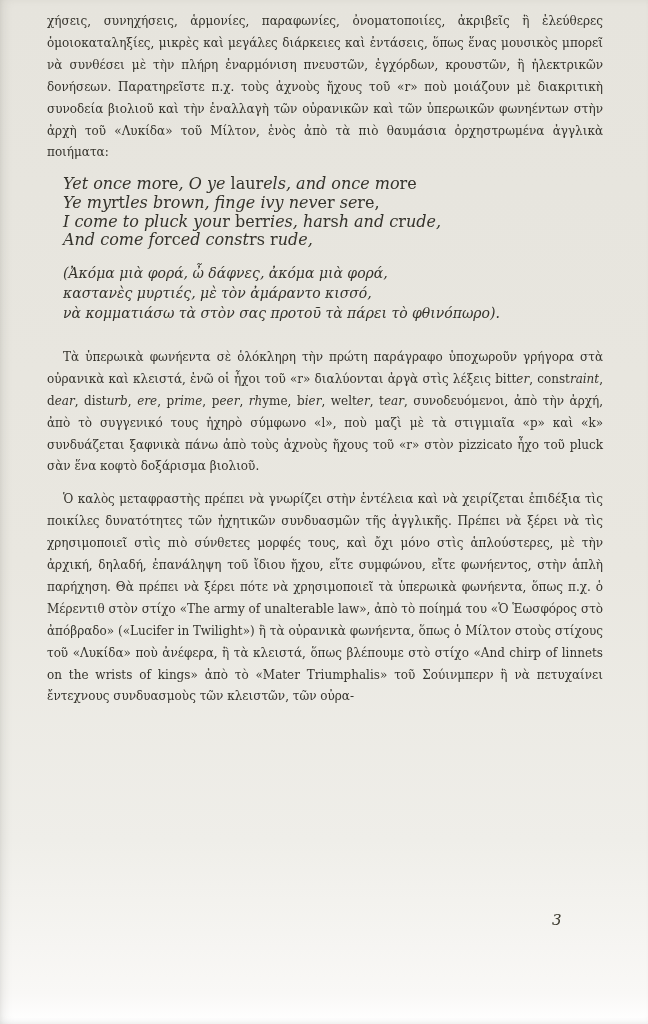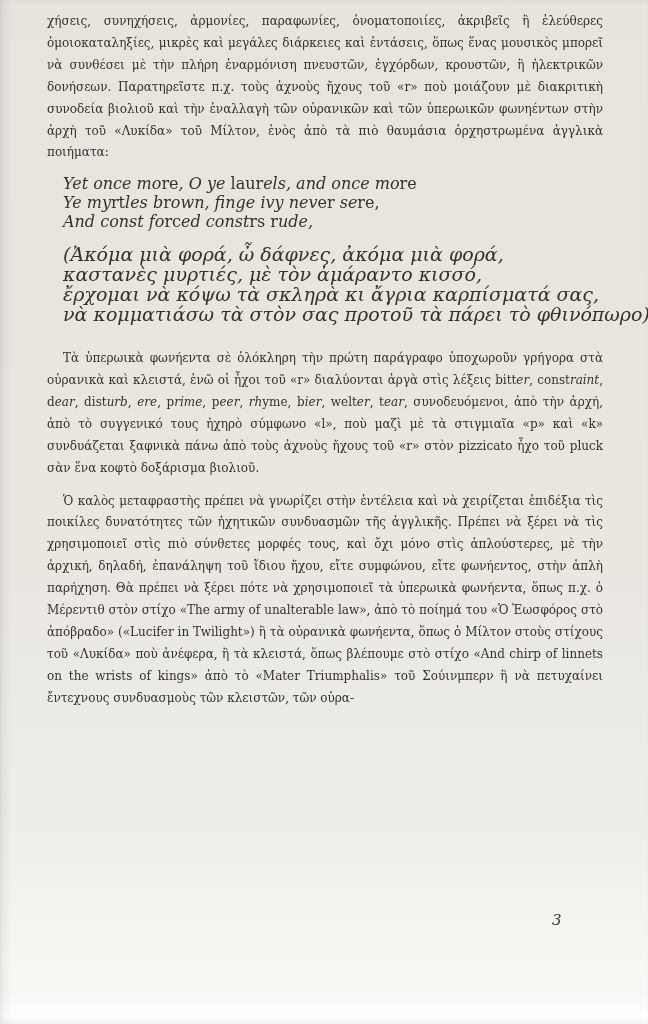--- a/index.html
+++ b/index.html
@@ -30,21 +30,21 @@
   }
   p.body-par.indent{text-indent:16px;}
   .poem{
     margin:8px 0 14px 27px;
     font-size:16px;line-height:18.7px;
     font-style:italic;
     color:#34322b;
   }
   .translation{
     margin:0 0 23px 27px;
-    font-size:19px;line-height:19.9px;
+    font-size:14px;line-height:19.9px;
     font-style:italic;
     color:#34322b;
   }
   .verse-line{white-space:nowrap;}
   .seg-it{font-style:italic;}
   .seg-rm{font-style:normal;}
   .pageno{
     position:absolute;left:552px;top:911px;
     font-size:15px;font-style:italic;color:#3a382c;
   }
@@ -54,27 +54,27 @@
 
 <div class="page">
   <div class="content">
 
 
     <p class="body-par">χήσεις, συνηχήσεις, ἁρμονίες, παραφωνίες, ὀνοματοποιίες, ἀκριβεῖς ἢ ἐλεύθερες ὁμοιοκαταληξίες, μικρὲς καὶ μεγάλες διάρκειες καὶ ἐντάσεις, ὅπως ἕνας μουσικὸς μπορεῖ νὰ συνθέσει μὲ τὴν πλήρη ἐναρμόνιση πνευστῶν, ἐγχόρδων, κρουστῶν, ἢ ἠλεκτρικῶν δονήσεων. Παρατηρεῖστε π.χ. τοὺς ἀχνοὺς ἤχους τοῦ «r» ποὺ μοιάζουν μὲ διακριτικὴ συνοδεία βιολιοῦ καὶ τὴν ἐναλλαγὴ τῶν οὐρανικῶν καὶ τῶν ὑπερωικῶν φωνηέντων στὴν ἀρχὴ τοῦ «Λυκίδα» τοῦ Μίλτον, ἑνὸς ἀπὸ τὰ πιὸ θαυμάσια ὀρχηστρωμένα ἀγγλικὰ ποιήματα:</p>
 
     <div class="poem">
       <div class="verse-line"><span class="seg-it">Yet once mo</span><span class="seg-rm">re</span><span class="seg-it">, O ye </span><span class="seg-rm">laur</span><span class="seg-it">els, and once mo</span><span class="seg-rm">re</span></div>
       <div class="verse-line"><span class="seg-it">Ye my</span><span class="seg-rm">rt</span><span class="seg-it">les b</span><span class="seg-rm">r</span><span class="seg-it">own, finge ivy nev</span><span class="seg-rm">er</span><span class="seg-it"> se</span><span class="seg-rm">re,</span></div>
-      <div class="verse-line"><span class="seg-it">And const fo</span><span class="seg-rm">rc</span><span class="seg-it">ed const</span><span class="seg-rm">rs</span><span class="seg-it"> </span><span class="seg-rm">r</span><span class="seg-it">ude,</span></div>
+      <div class="verse-line"><span class="seg-it">I come to pluck you</span><span class="seg-rm">r berr</span><span class="seg-it">ies, ha</span><span class="seg-rm">rs</span><span class="seg-it">h and c</span><span class="seg-rm">r</span><span class="seg-it">ude,</span></div>
+      <div class="verse-line"><span class="seg-it">And come fo</span><span class="seg-rm">rc</span><span class="seg-it">ed const</span><span class="seg-rm">rs</span><span class="seg-it"> </span><span class="seg-rm">r</span><span class="seg-it">ude,</span></div>
     </div>
 
     <div class="translation">
       <div class="verse-line">(Ἀκόμα μιὰ φορά, ὦ δάφνες, ἀκόμα μιὰ φορά,</div>
       <div class="verse-line">καστανὲς μυρτιές, μὲ τὸν ἀμάραντο κισσό,</div>
-      <div class="verse-line">ἔρχομαι νὰ κόψω τὰ σκληρὰ κι ἄγρια καρπίσματά σας,</div>
       <div class="verse-line">νὰ κομματιάσω τὰ στὸν σας προτοῦ τὰ πάρει τὸ φθινόπωρο).</div>
     </div>
 
     <p class="body-par indent"><span class="seg-rm">Τὰ ὑπερωικὰ φωνήεντα σὲ ὁλόκληρη τὴν πρώτη παράγραφο ὑποχωροῦν γρήγορα στὰ οὐρανικὰ καὶ κλειστά, ἐνῶ οἱ ἦχοι τοῦ «r» διαλύονται ἀργὰ στὶς λέξεις bitt</span><span class="seg-it">er</span><span class="seg-rm">, const</span><span class="seg-it">raint</span><span class="seg-rm">, d</span><span class="seg-it">ear</span><span class="seg-rm">, dist</span><span class="seg-it">urb</span><span class="seg-rm">, </span><span class="seg-it">ere</span><span class="seg-rm">, p</span><span class="seg-it">rime</span><span class="seg-rm">, p</span><span class="seg-it">eer</span><span class="seg-rm">, </span><span class="seg-it">rh</span><span class="seg-rm">yme, b</span><span class="seg-it">ier</span><span class="seg-rm">, welt</span><span class="seg-it">er</span><span class="seg-rm">, t</span><span class="seg-it">ear</span><span class="seg-rm">, συνοδευόμενοι, ἀπὸ τὴν ἀρχή, ἀπὸ τὸ συγγενικό τους ἠχηρὸ σύμφωνο «l», ποὺ μαζὶ μὲ τὰ στιγμιαῖα «p» καὶ «k» συνδυάζεται ξαφνικὰ πάνω ἀπὸ τοὺς ἀχνοὺς ἤχους τοῦ «r» στὸν pizzicato ἦχο τοῦ pluck σὰν ἕνα κοφτὸ δοξάρισμα βιολιοῦ.</span></p>
 
     <p class="body-par indent">Ὁ καλὸς μεταφραστὴς πρέπει νὰ γνωρίζει στὴν ἐντέλεια καὶ νὰ χειρίζεται ἐπιδέξια τὶς ποικίλες δυνατότητες τῶν ἠχητικῶν συνδυασμῶν τῆς ἀγγλικῆς. Πρέπει νὰ ξέρει νὰ τὶς χρησιμοποιεῖ στὶς πιὸ σύνθετες μορφές τους, καὶ ὄχι μόνο στὶς ἁπλούστερες, μὲ τὴν ἀρχική, δηλαδή, ἐπανάληψη τοῦ ἴδιου ἤχου, εἴτε συμφώνου, εἴτε φωνήεντος, στὴν ἁπλὴ παρήχηση. Θὰ πρέπει νὰ ξέρει πότε νὰ χρησιμοποιεῖ τὰ ὑπερωικὰ φωνήεντα, ὅπως π.χ. ὁ Μέρεντιθ στὸν στίχο «The army of unalterable law», ἀπὸ τὸ ποίημά του «Ὁ Ἑωσφόρος στὸ ἀπόβραδο» («Lucifer in Twilight») ἢ τὰ οὐρανικὰ φωνήεντα, ὅπως ὁ Μίλτον στοὺς στίχους τοῦ «Λυκίδα» ποὺ ἀνέφερα, ἢ τὰ κλειστά, ὅπως βλέπουμε στὸ στίχο «And chirp of linnets on the wrists of kings» ἀπὸ τὸ «Mater Triumphalis» τοῦ Σούινμπερν ἢ νὰ πετυχαίνει ἔντεχνους συνδυασμοὺς τῶν κλειστῶν, τῶν οὐρα-</p>
 
   </div>
 
   <div class="pageno">3</div>

